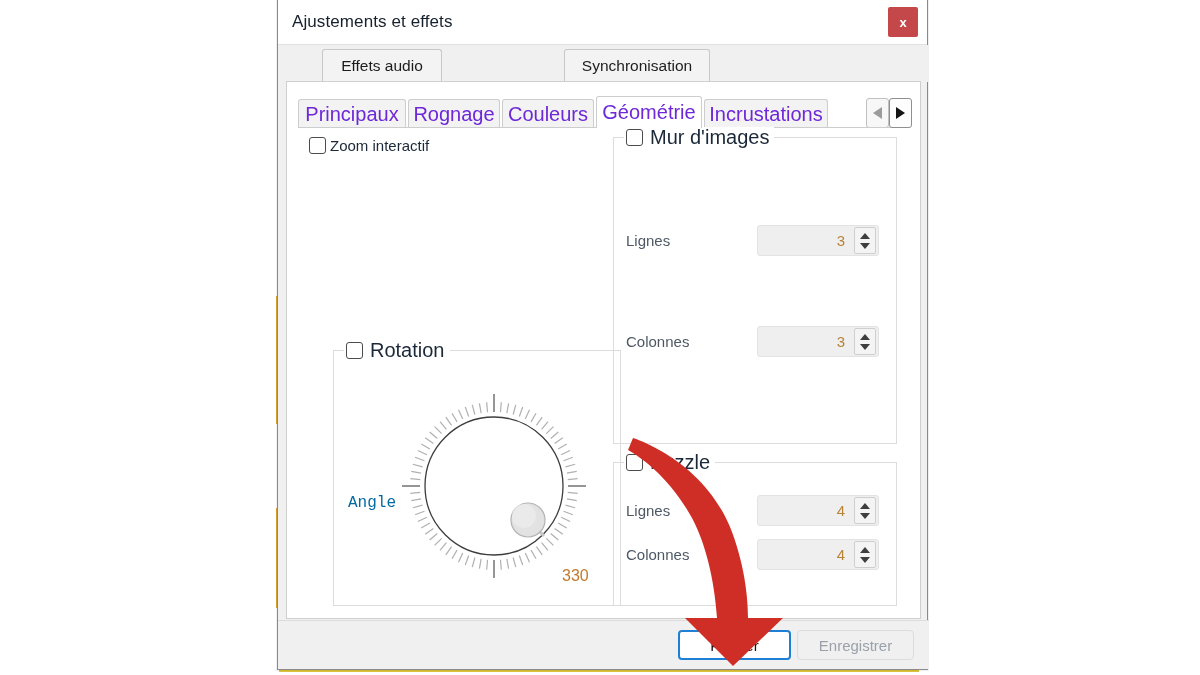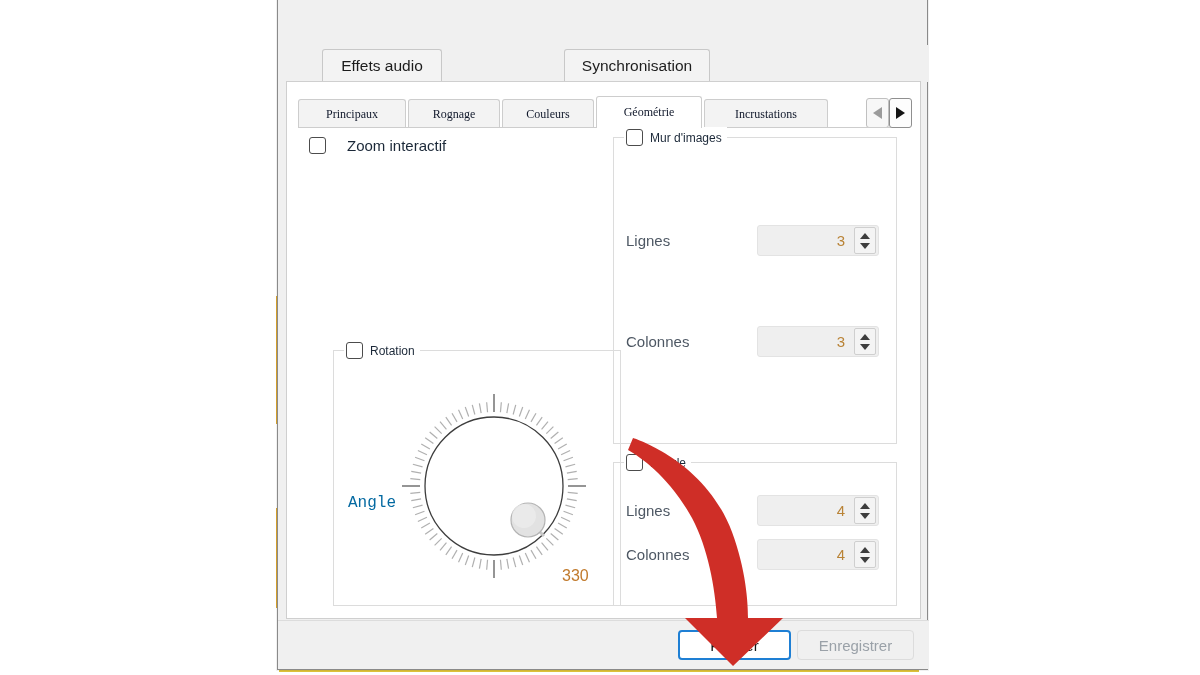--- a/index.html
+++ b/index.html
@@ -93,24 +93,23 @@
   .inner-tabstrip {
     position: absolute; left: 11px; top: 14px;
     width: 612px; height: 32px;
   }
   .itab {
     position: absolute; top: 3px; height: 29px;
     background: #f3f3f3;
     border: 1px solid #cdcdcd;
     border-bottom: none;
     border-radius: 3px 3px 0 0;
-    font-size: 12px; color: #0f172a;
+    font-size: 20px; color: #6d28d9;
     display: flex; align-items: center; justify-content: center;
     cursor: pointer;
-    font-family: Liberation Serif, serif;
   }
   .itab.sel { background: #ffffff; top: 0px; height: 32px; z-index: 3; }
   .itab-0 { left: 0px;   width: 108px; }
   .itab-1 { left: 110px; width: 92px;  }
   .itab-2 { left: 204px; width: 92px;  }
   .itab-3 { left: 298px; width: 106px; }
   .itab-4 { left: 406px; width: 124px; }
 
   .tabscroll {
     position: absolute; top: 2px; width: 46px; height: 30px;
@@ -146,21 +145,21 @@
     border: 1px solid #dcdcdc;
     background: transparent;
   }
   .group-legend {
     position: absolute; top: -11px; left: 10px;
     background: #ffffff;
     padding: 0 5px 0 2px;
     display: flex; align-items: center; gap: 7px;
     height: 21px;
   }
-  .legend-text { font-size: 12px; color: #1b2838; white-space: nowrap; }
+  .legend-text { font-size: 20px; color: #1b2838; white-space: nowrap; }
 
   
   .cb {
     width: 17px; height: 17px;
     border: 1.6px solid #4c4c4c;
     border-radius: 3px;
     background: #ffffff;
     display: inline-block; position: relative;
     cursor: pointer; flex: none;
   }
@@ -171,21 +170,21 @@
     content: "";
     position: absolute; left: 5px; top: 1.5px;
     width: 4.5px; height: 9px;
     border: solid #cfe2f7; border-width: 0 2px 2px 0;
     transform: rotate(42deg);
   }
 
   
   .cb-row {
     position: absolute;
-    display: flex; align-items: center; gap: 21px;
+    display: flex; align-items: center; gap: 4px;
     cursor: pointer;
   }
   .cb-row .lbl { font-size: 15px; color: #1b2838; }
 
   
   .combo {
     position: absolute;
     height: 31px;
     background: #ffffff;
     border: 1px solid #c7c7c7;
@@ -290,20 +289,24 @@
 
 <div id="root">
 
   <div class="behind-strip behind-left"></div>
   <div class="behind-strip behind-left2"></div>
   <div class="behind-strip behind-bot"></div>
   <div class="behind-strip behind-right"></div>
 
   <div class="dialog">
 
+    <div class="titlebar">
+      <div class="title-text">Ajustements et effets</div>
+      <button class="close-btn">x</button>
+    </div>
 
     <div class="outer-tabstrip">
       <div class="otab otab-0">Effets audio</div>
       <div class="otab otab-2">Synchronisation</div>
     </div>
 
     <div class="page">
 
       <div class="inner-tabstrip">
         <div class="itab itab-0">Principaux</div>

